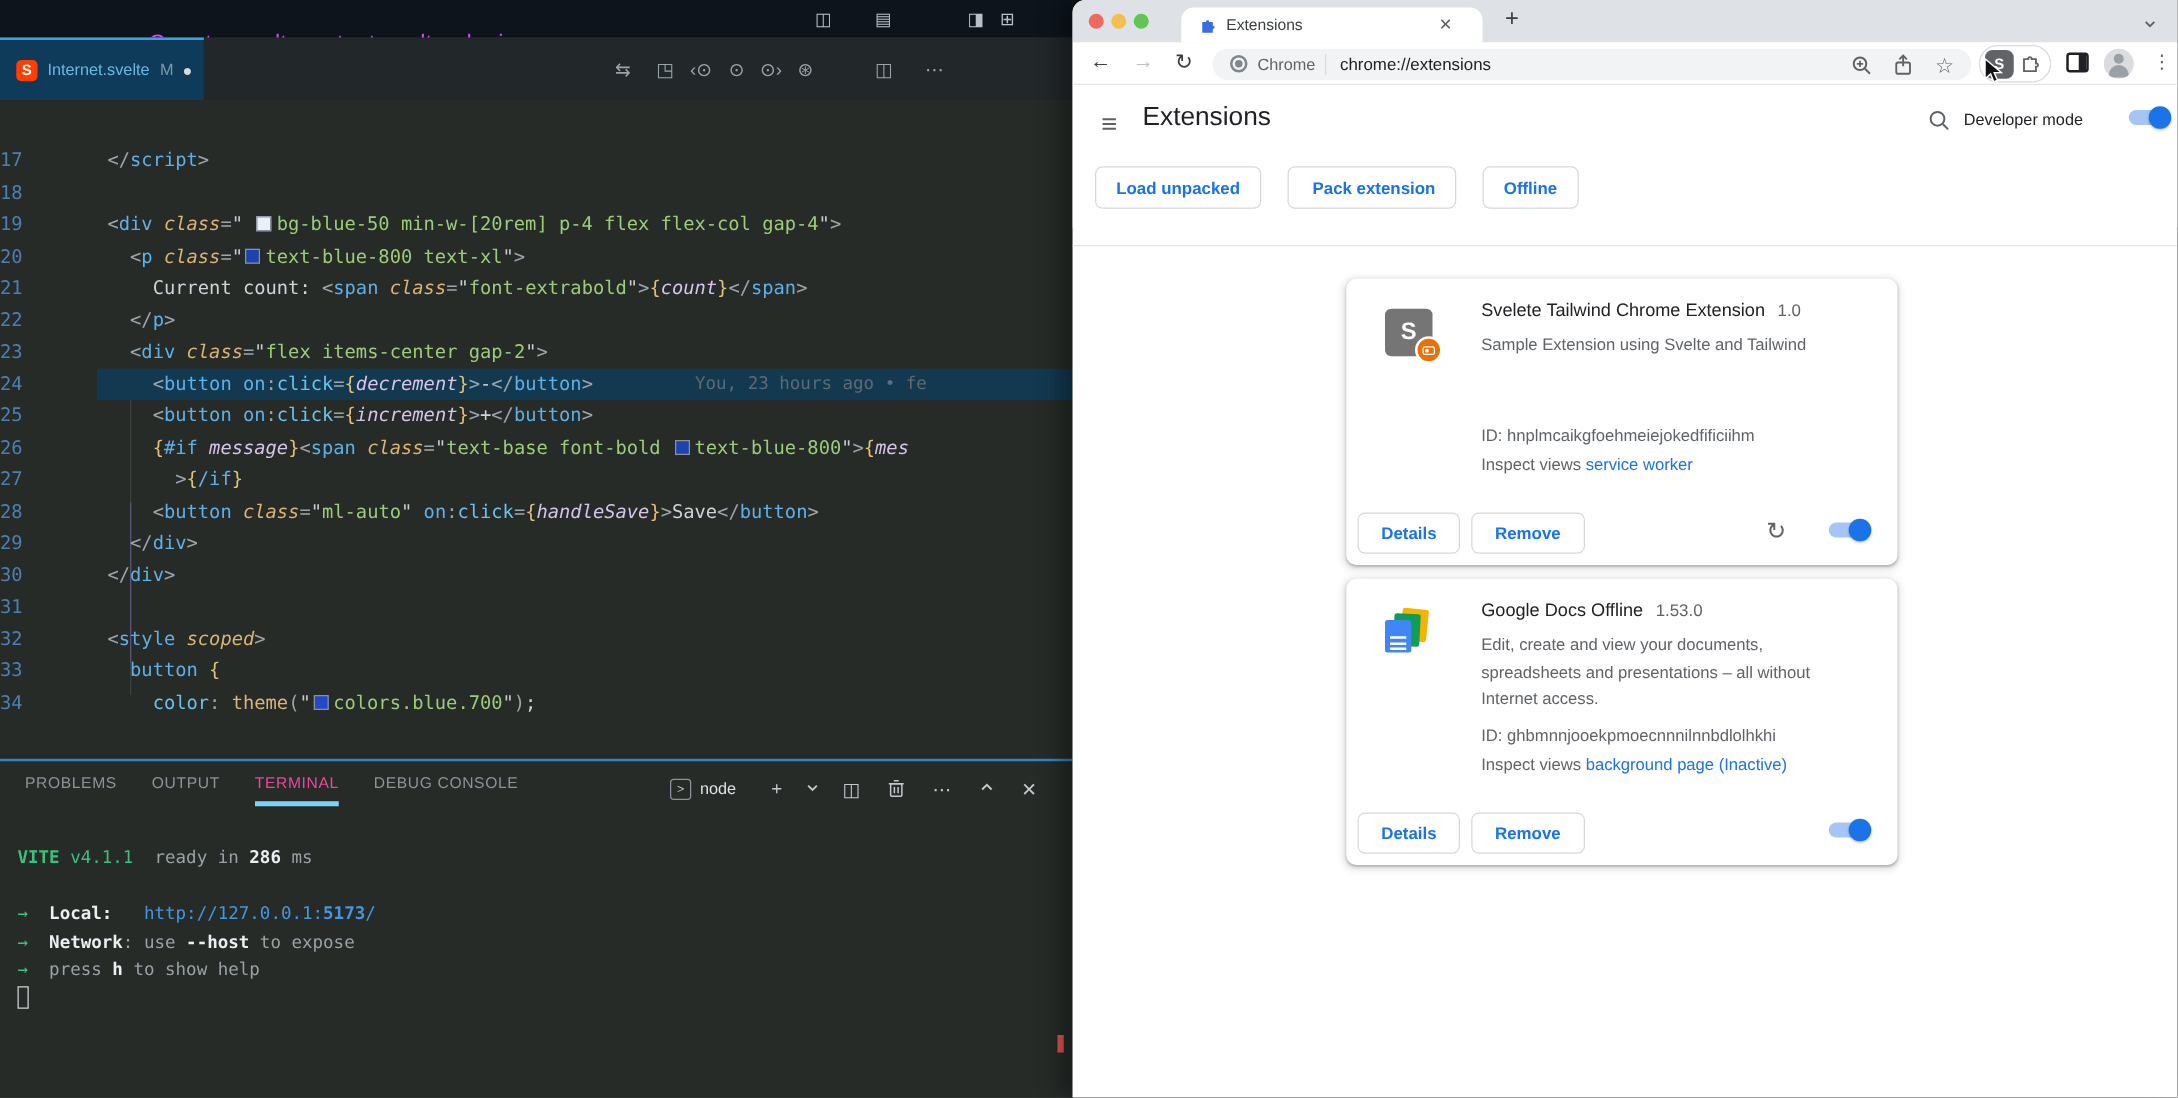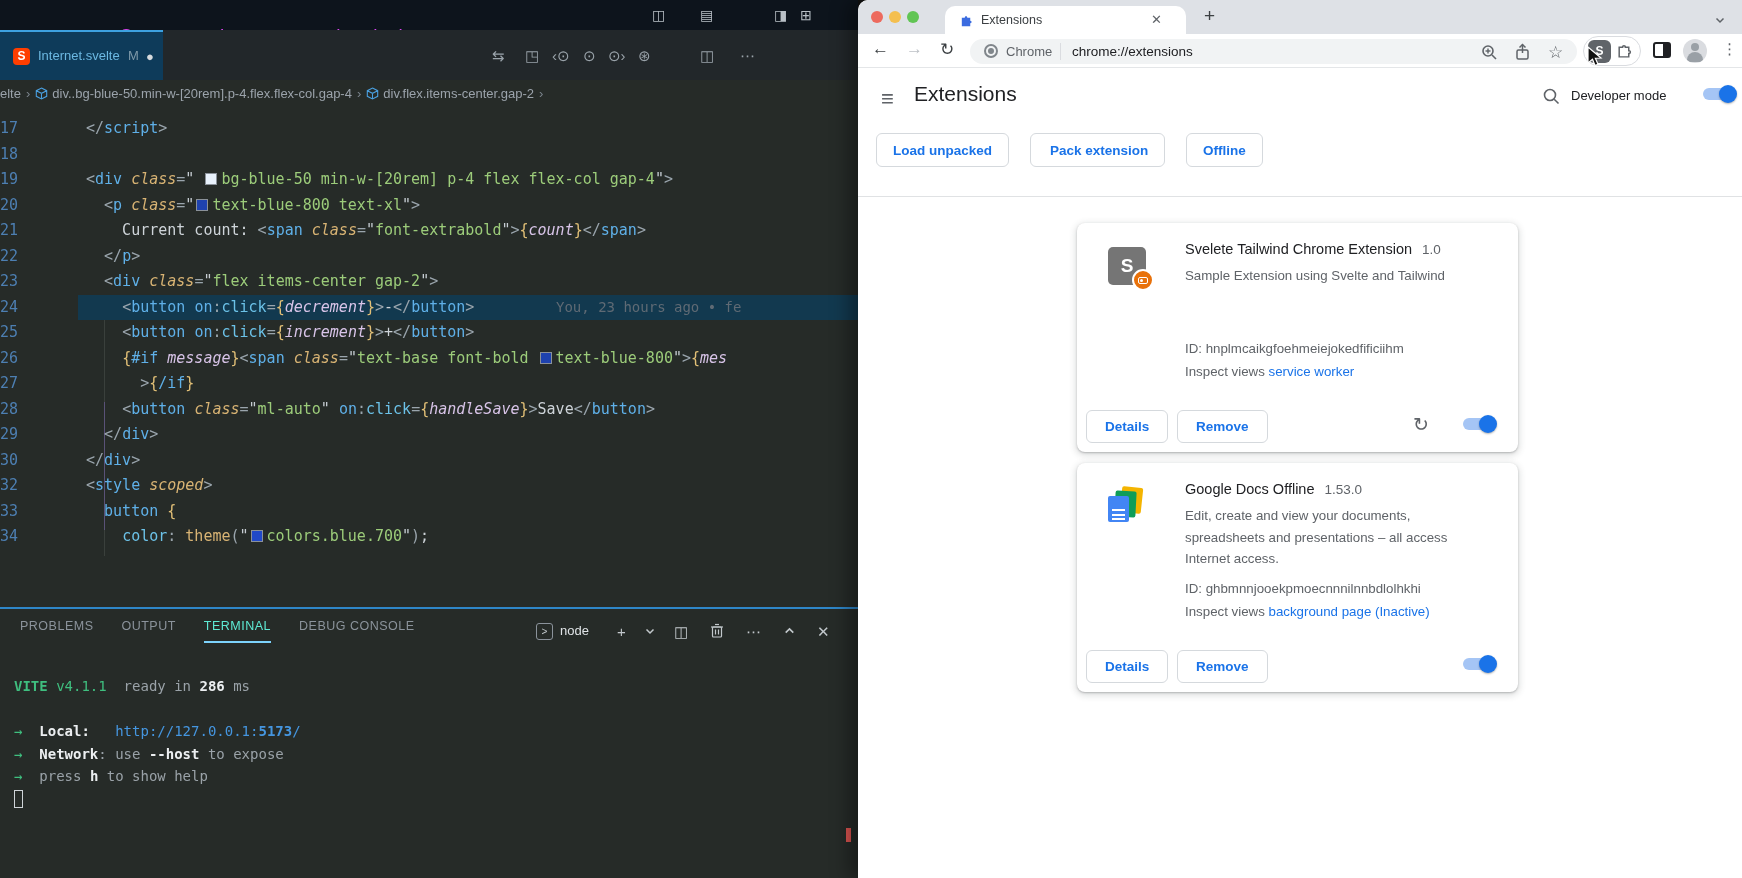--- a/index.html
+++ b/index.html
@@ -27,21 +27,21 @@
   .blamerow{color:#6a7480;font-family:"Liberation Sans",sans-serif;font-size:13px;padding-left:20px}
   .c-g{color:#9aa5ad}.c-t{color:#5fb0e8}.c-a{color:#d9b474;font-style:italic}.c-f{color:#d9b474}
   .c-s{color:#9ccc7a}.c-q{color:#c6cdd3}.c-b{color:#e2c077}.c-k{color:#5fb0e8;}
   .c-p{color:#6cc2e8}.c-v{color:#d8c4e8;font-style:italic}.c-x{color:#ced4d9}
   .c-sw{display:inline-block;width:12px;height:12px;margin:0 4px 0 2px;vertical-align:-1px;border:1px solid #8a9199}
   #guide1{position:absolute;left:104px;top:192px;width:1px;height:256px;background:#3a403c}
   #guide2{position:absolute;left:104px;top:294px;width:1px;height:128px;background:#5a5278}
   #vs-panel{position:absolute;left:0;top:607px;width:100%;height:271px;background:#262b28;border-top:2px solid #2e86c8}
   #panel-tabs{position:absolute;left:20px;top:10px;display:flex;gap:28px;font-size:12.5px;letter-spacing:.5px;color:#8b939b}
   #panel-tabs .ptab{padding-bottom:8px;cursor:default}
-  #panel-tabs .ptab.active{color:#5eead4;border-bottom:2px solid #7dd3fc}
+  #panel-tabs .ptab.active{color:#ec4899;border-bottom:4px solid #7dd3fc}
   .pt-ico{position:absolute;top:14px;color:#c2c8cc;font-size:15px}
   #node-box{position:absolute;left:536px;top:14px;width:17px;height:17px;border:1px solid #8b939b;border-radius:3px;color:#c2c8cc;font-size:10px;text-align:center;line-height:15px}
   #node-label{position:absolute;left:560px;top:14px;color:#dfe3e6;font-size:13px}
   #term-body{position:absolute;left:14px;top:66px;font-family:"DejaVu Sans Mono",monospace;font-size:14px;line-height:22.5px;white-space:pre}
   .t-gb{color:#3fbf7f;font-weight:bold}.t-gr{color:#3fbf7f}.t-gy{color:#9aa2a8}
   .t-wb{color:#eceff1;font-weight:bold}.t-bl{color:#4596e0}.t-bb{color:#4596e0;font-weight:bold}
   #term-cursor{display:inline-block;width:9px;height:18px;border:1.5px solid #cfd4d8;vertical-align:-4px}
   #ruler-mark{position:absolute;left:846px;top:828px;width:5px;height:14px;background:#d9534f}
   
   #chrome{position:absolute;left:858px;top:0;width:884px;height:878px;background:#fff;box-shadow:-10px 0 18px rgba(0,0,0,.35);border-top-left-radius:10px;overflow:hidden}
@@ -118,44 +118,40 @@
   </div>
   <div id="vs-tabbar">
     <div id="vs-tab">
       <span class="svelte-ico">S</span>
       <span class="tab-label">Internet.svelte</span>
       <span class="tab-m">M</span>
       <span class="tab-dot">●</span>
     </div>
     <span id="vs-ed-icons"><span class="vs-edicon" style="left: 492px;">⇆</span><span class="vs-edicon" style="left: 525px;">◳</span><span class="vs-edicon" style="left: 552px;">‹⊙</span><span class="vs-edicon" style="left: 583px;">⊙</span><span class="vs-edicon" style="left: 608px;">⊙›</span><span class="vs-edicon" style="left: 638px;">⊛</span><span class="vs-edicon" style="left: 700px;">◫</span><span class="vs-edicon" style="left: 740px;">⋯</span></span>
   </div>
-  <div id="vs-breadcrumb"><span>elte</span><span class="bc-sep">›</span><span><svg width="13" height="13" viewBox="0 0 12 12">
-          <path d="M6 1 L10.8 3.4 V8.6 L6 11 L1.2 8.6 V3.4 Z M1.2 3.4 L6 5.8 L10.8 3.4 M6 5.8 V11" fill="none" stroke="#4aa0e0" stroke-width="1"></path>
-        </svg></span><span>div..bg-blue-50.min-w-[20rem].p-4.flex.flex-col.gap-4</span><span class="bc-sep">›</span><span><svg width="13" height="13" viewBox="0 0 12 12">
-          <path d="M6 1 L10.8 3.4 V8.6 L6 11 L1.2 8.6 V3.4 Z M1.2 3.4 L6 5.8 L10.8 3.4 M6 5.8 V11" fill="none" stroke="#4aa0e0" stroke-width="1"></path>
-        </svg></span><span>div.flex.items-center.gap-2</span><span class="bc-sep">›</span></div>
   <div id="vs-editor">
     <div id="guide1"></div>
     <div id="guide2"></div>
 
     <div id="code-rows">
         <div class="crow"><span class="lnum">17</span><span class="c-g">&lt;/</span><span class="c-t">script</span><span class="c-g">&gt;</span></div>
         <div class="crow"><span class="lnum">18</span></div>
         <div class="crow"><span class="lnum">19</span><span class="c-g">&lt;</span><span class="c-t">div</span><span class="c-x"> </span><span class="c-a">class</span><span class="c-g">=</span><span class="c-q">"</span><span class="c-x"> </span><span class="c-sw" style="background: rgb(232, 241, 251);"></span><span class="c-s">bg-blue-50 min-w-[20rem] p-4 flex flex-col gap-4</span><span class="c-q">"</span><span class="c-g">&gt;</span></div>
         <div class="crow"><span class="lnum">20</span><span class="c-x">  </span><span class="c-g">&lt;</span><span class="c-t">p</span><span class="c-x"> </span><span class="c-a">class</span><span class="c-g">=</span><span class="c-q">"</span><span class="c-sw" style="background: rgb(30, 66, 175);"></span><span class="c-s">text-blue-800 text-xl</span><span class="c-q">"</span><span class="c-g">&gt;</span></div>
         <div class="crow"><span class="lnum">21</span><span class="c-x">    Current count: </span><span class="c-g">&lt;</span><span class="c-t">span</span><span class="c-x"> </span><span class="c-a">class</span><span class="c-g">=</span><span class="c-q">"</span><span class="c-s">font-extrabold</span><span class="c-q">"</span><span class="c-g">&gt;</span><span class="c-b">{</span><span class="c-v">count</span><span class="c-b">}</span><span class="c-g">&lt;/</span><span class="c-t">span</span><span class="c-g">&gt;</span></div>
         <div class="crow"><span class="lnum">22</span><span class="c-x">  </span><span class="c-g">&lt;/</span><span class="c-t">p</span><span class="c-g">&gt;</span></div>
         <div class="crow"><span class="lnum">23</span><span class="c-x">  </span><span class="c-g">&lt;</span><span class="c-t">div</span><span class="c-x"> </span><span class="c-a">class</span><span class="c-g">=</span><span class="c-q">"</span><span class="c-s">flex items-center gap-2</span><span class="c-q">"</span><span class="c-g">&gt;</span></div>
         <div class="crow hl"><span class="lnum">24</span><span class="c-x">    </span><span class="c-g">&lt;</span><span class="c-t">button</span><span class="c-x"> </span><span class="c-k">on</span><span class="c-g">:</span><span class="c-p">click</span><span class="c-g">=</span><span class="c-b">{</span><span class="c-v">decrement</span><span class="c-b">}</span><span class="c-g">&gt;</span><span class="c-x">-</span><span class="c-g">&lt;/</span><span class="c-t">button</span><span class="c-g">&gt;</span><span class="blame">You, 23 hours ago • fe</span></div>
         <div class="crow"><span class="lnum">25</span><span class="c-x">    </span><span class="c-g">&lt;</span><span class="c-t">button</span><span class="c-x"> </span><span class="c-k">on</span><span class="c-g">:</span><span class="c-p">click</span><span class="c-g">=</span><span class="c-b">{</span><span class="c-v">increment</span><span class="c-b">}</span><span class="c-g">&gt;</span><span class="c-x">+</span><span class="c-g">&lt;/</span><span class="c-t">button</span><span class="c-g">&gt;</span></div>
         <div class="crow"><span class="lnum">26</span><span class="c-x">    </span><span class="c-b">{</span><span class="c-k">#if</span><span class="c-x"> </span><span class="c-v">message</span><span class="c-b">}</span><span class="c-g">&lt;</span><span class="c-t">span</span><span class="c-x"> </span><span class="c-a">class</span><span class="c-g">=</span><span class="c-q">"</span><span class="c-s">text-base font-bold </span><span class="c-sw" style="background: rgb(30, 66, 175);"></span><span class="c-s">text-blue-800</span><span class="c-q">"</span><span class="c-g">&gt;</span><span class="c-b">{</span><span class="c-v">mes</span></div>
         <div class="crow"><span class="lnum">27</span><span class="c-x">      </span><span class="c-g">&gt;</span><span class="c-b">{</span><span class="c-k">/if</span><span class="c-b">}</span></div>
         <div class="crow"><span class="lnum">28</span><span class="c-x">    </span><span class="c-g">&lt;</span><span class="c-t">button</span><span class="c-x"> </span><span class="c-a">class</span><span class="c-g">=</span><span class="c-q">"</span><span class="c-s">ml-auto</span><span class="c-q">"</span><span class="c-x"> </span><span class="c-k">on</span><span class="c-g">:</span><span class="c-p">click</span><span class="c-g">=</span><span class="c-b">{</span><span class="c-v">handleSave</span><span class="c-b">}</span><span class="c-g">&gt;</span><span class="c-x">Save</span><span class="c-g">&lt;/</span><span class="c-t">button</span><span class="c-g">&gt;</span></div>
         <div class="crow"><span class="lnum">29</span><span class="c-x">  </span><span class="c-g">&lt;/</span><span class="c-t">div</span><span class="c-g">&gt;</span></div>
         <div class="crow"><span class="lnum">30</span><span class="c-g">&lt;/</span><span class="c-t">div</span><span class="c-g">&gt;</span></div>
+        <div class="crow"><span class="lnum">31</span></div>
         <div class="crow"><span class="lnum">32</span><span class="c-g">&lt;</span><span class="c-t">style</span><span class="c-x"> </span><span class="c-a">scoped</span><span class="c-g">&gt;</span></div>
         <div class="crow"><span class="lnum">33</span><span class="c-x">  </span><span class="c-t">button</span><span class="c-x"> </span><span class="c-b">{</span></div>
         <div class="crow"><span class="lnum">34</span><span class="c-x">    </span><span class="c-p">color</span><span class="c-g">:</span><span class="c-x"> </span><span class="c-f">theme</span><span class="c-g">(</span><span class="c-q">"</span><span class="c-sw" style="background: rgb(33, 73, 200);"></span><span class="c-s">colors.blue.700</span><span class="c-q">"</span><span class="c-g">)</span><span class="c-x">;</span></div>
       </div>
   </div>
   <div id="vs-panel">
     <div id="panel-tabs">
         <div class="ptab">PROBLEMS</div>
         <div class="ptab">OUTPUT</div>
         <div class="ptab active">TERMINAL</div>
@@ -276,21 +272,21 @@
             <div class="doc d-b">
               <i style="top: 13px;"></i>
               <i style="top: 17.5px;"></i>
               <i style="top: 22px;"></i>
             </div>
           </div>
         </div>
         <div class="title-row">Google Docs Offline<span class="ver">1.53.0</span></div>
         <div class="desc">
           <div>Edit, create and view your documents,</div>
-          <div>spreadsheets and presentations – all access</div>
+          <div>spreadsheets and presentations – all without</div>
           <div>Internet access.</div>
         </div>
         <div class="idrow">ID: ghbmnnjooekpmoecnnnilnnbdlolhkhi</div>
         <div class="inspectrow">Inspect views <a>background page (Inactive)</a></div>
         <button class="cb" style="left: 9px;">Details</button>
         <button class="cb" style="left: 100px;">Remove</button>
         <span class="toggle ctoggle">
           <span class="track"></span>
           <span class="thumb"></span>
         </span>

